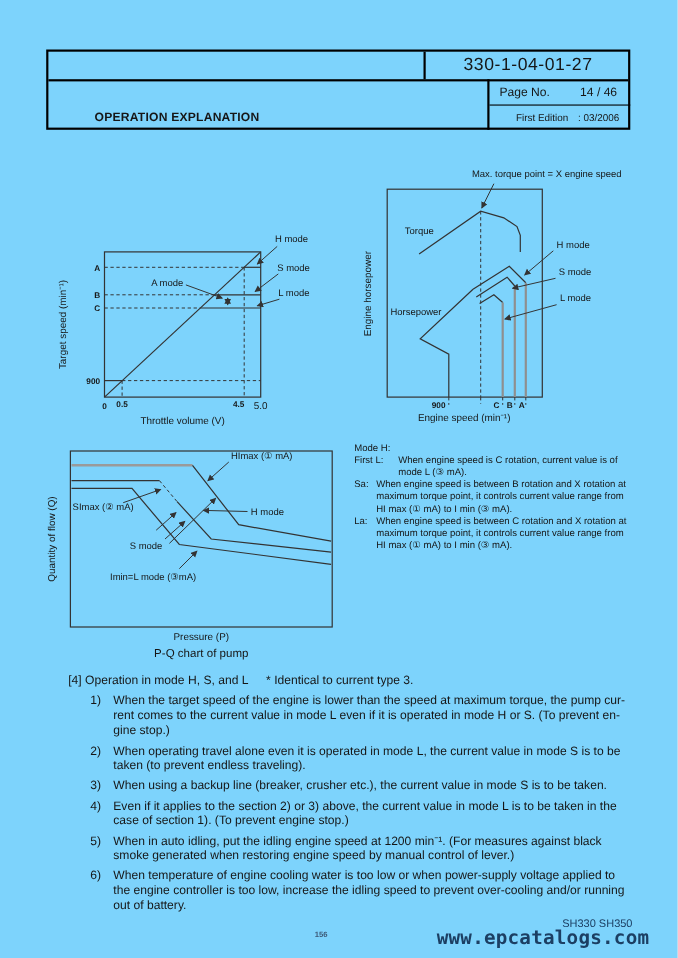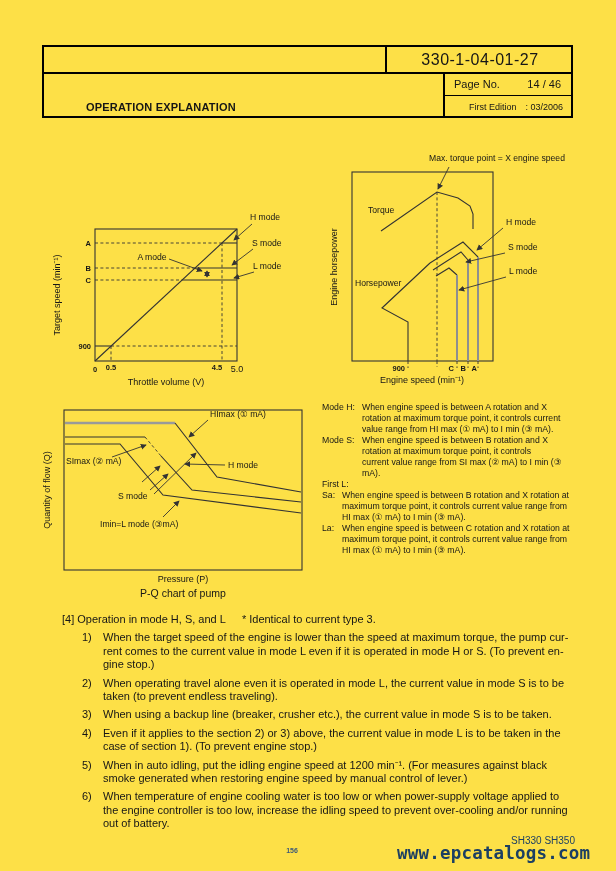--- a/index.html
+++ b/index.html
@@ -1,16 +1,16 @@
 <!DOCTYPE html>
 <html><head>
 <meta charset="utf-8">
 <style>
   html,body{margin:0;padding:0;background:#e8e8e8;}
-  .page{position:relative;width:616px;height:871px;background:#fde047;margin:0 auto;
+  .page{position:relative;width:616px;height:871px;background:#7dd3fc;margin:0 auto;
         font-family:"Liberation Sans",sans-serif;color:#161616;overflow:hidden;}
 
   
   .hdr{position:absolute;left:42px;top:45px;width:531px;height:73px;border:2px solid #000;box-sizing:border-box;}
   .hdr-top{position:absolute;left:0;top:0;width:100%;height:27px;border-bottom:2px solid #000;box-sizing:border-box;}
   .hdr-docnum{position:absolute;left:341px;top:0;width:188px;height:25px;border-left:2px solid #000;
               box-sizing:border-box;text-align:center;line-height:25px;font-size:16px;letter-spacing:.5px;}
   .hdr-title{position:absolute;left:15px;top:29px;font-size:21px;font-weight:bold;letter-spacing:.2px;}
   .hdr-sub{position:absolute;left:42px;top:54px;font-size:11px;font-weight:bold;letter-spacing:.2px;}
   .hdr-right{position:absolute;left:399px;top:25px;width:130px;height:46px;border-left:2px solid #000;box-sizing:border-box;}
@@ -205,33 +205,25 @@
     <text x="76" y="97" class="lbl">S mode</text>
     <text x="58" y="125" class="lbl">Imin=L mode (③mA)</text>
     <text x="141" y="180" text-anchor="middle" class="ax">Pressure (P)</text>
     <text x="8" y="88" text-anchor="middle" class="ax" transform="rotate(-90,8,88)">Quantity of flow (Q)</text>
     <text x="141" y="195" text-anchor="middle" style="font-size:10.5px">P-Q chart of pump</text>
   </svg>
 
   <div class="modes">
     <div class="mrow">
       <span class="mlabel">Mode H:</span>
-      <span class="mtext">When engine speed is between A rotation and X
-rotation at maximum torque point, it controls current
-value range from HI max (① mA) to I min (③ mA).</span>
-    </div>
-    <div class="mrow">
-      <span class="mlabel">Mode S:</span>
-      <span class="mtext">When engine speed is between B rotation and X
-rotation at maximum torque point, it controls
-current value range from SI max (② mA) to I min (③
-mA).</span>
     </div>
     <div class="mrow">
       <span class="mlabel">First L:</span>
+      <span class="mtext">When engine speed is C rotation, current value is of
+mode L (③ mA).</span>
     </div>
     <div class="mrow arow">
       <span class="mlabel">Sa:</span>
       <span class="mtext">When engine speed is between B rotation and X rotation at
 maximum torque point, it controls current value range from
 HI max (① mA) to I min (③ mA).</span>
     </div>
     <div class="mrow arow">
       <span class="mlabel">La:</span>
       <span class="mtext">When engine speed is between C rotation and X rotation at

